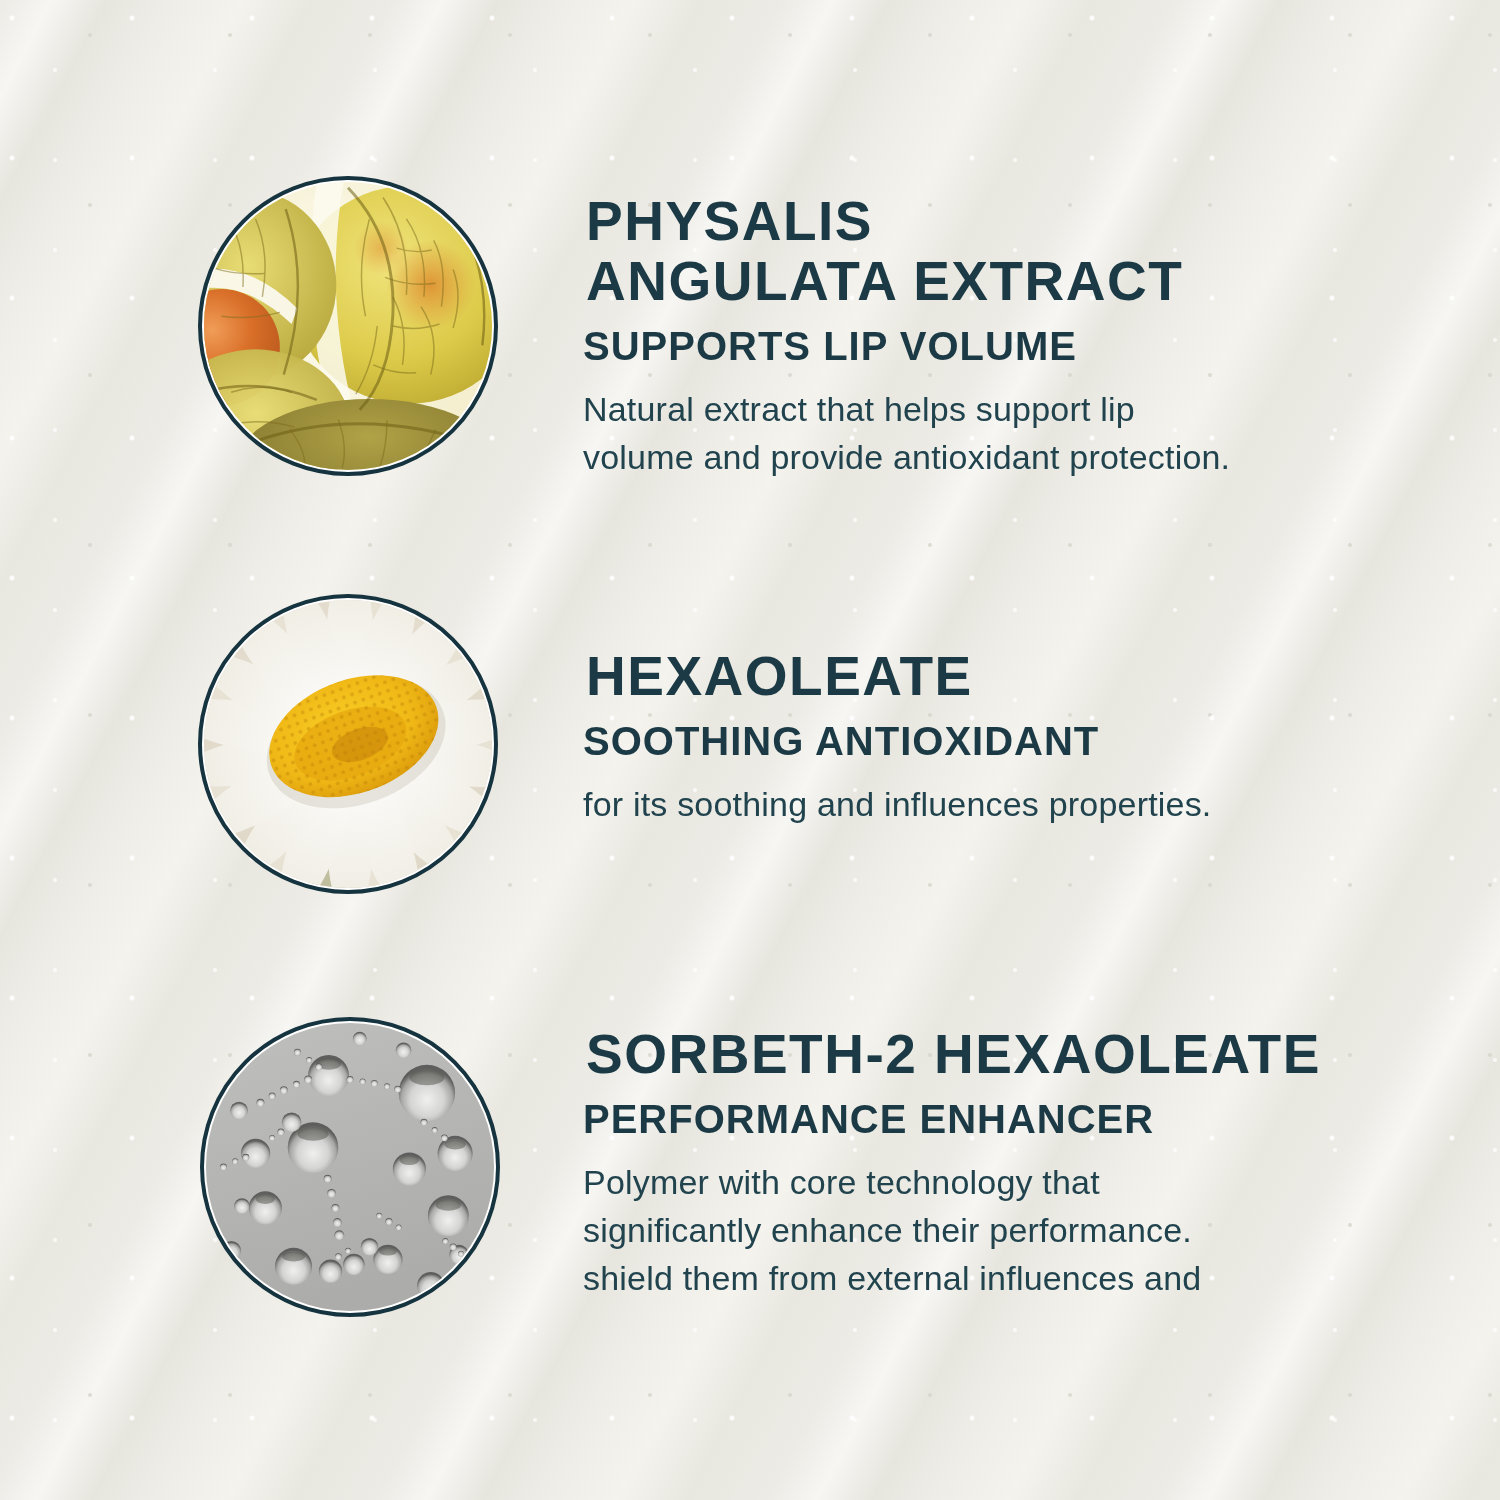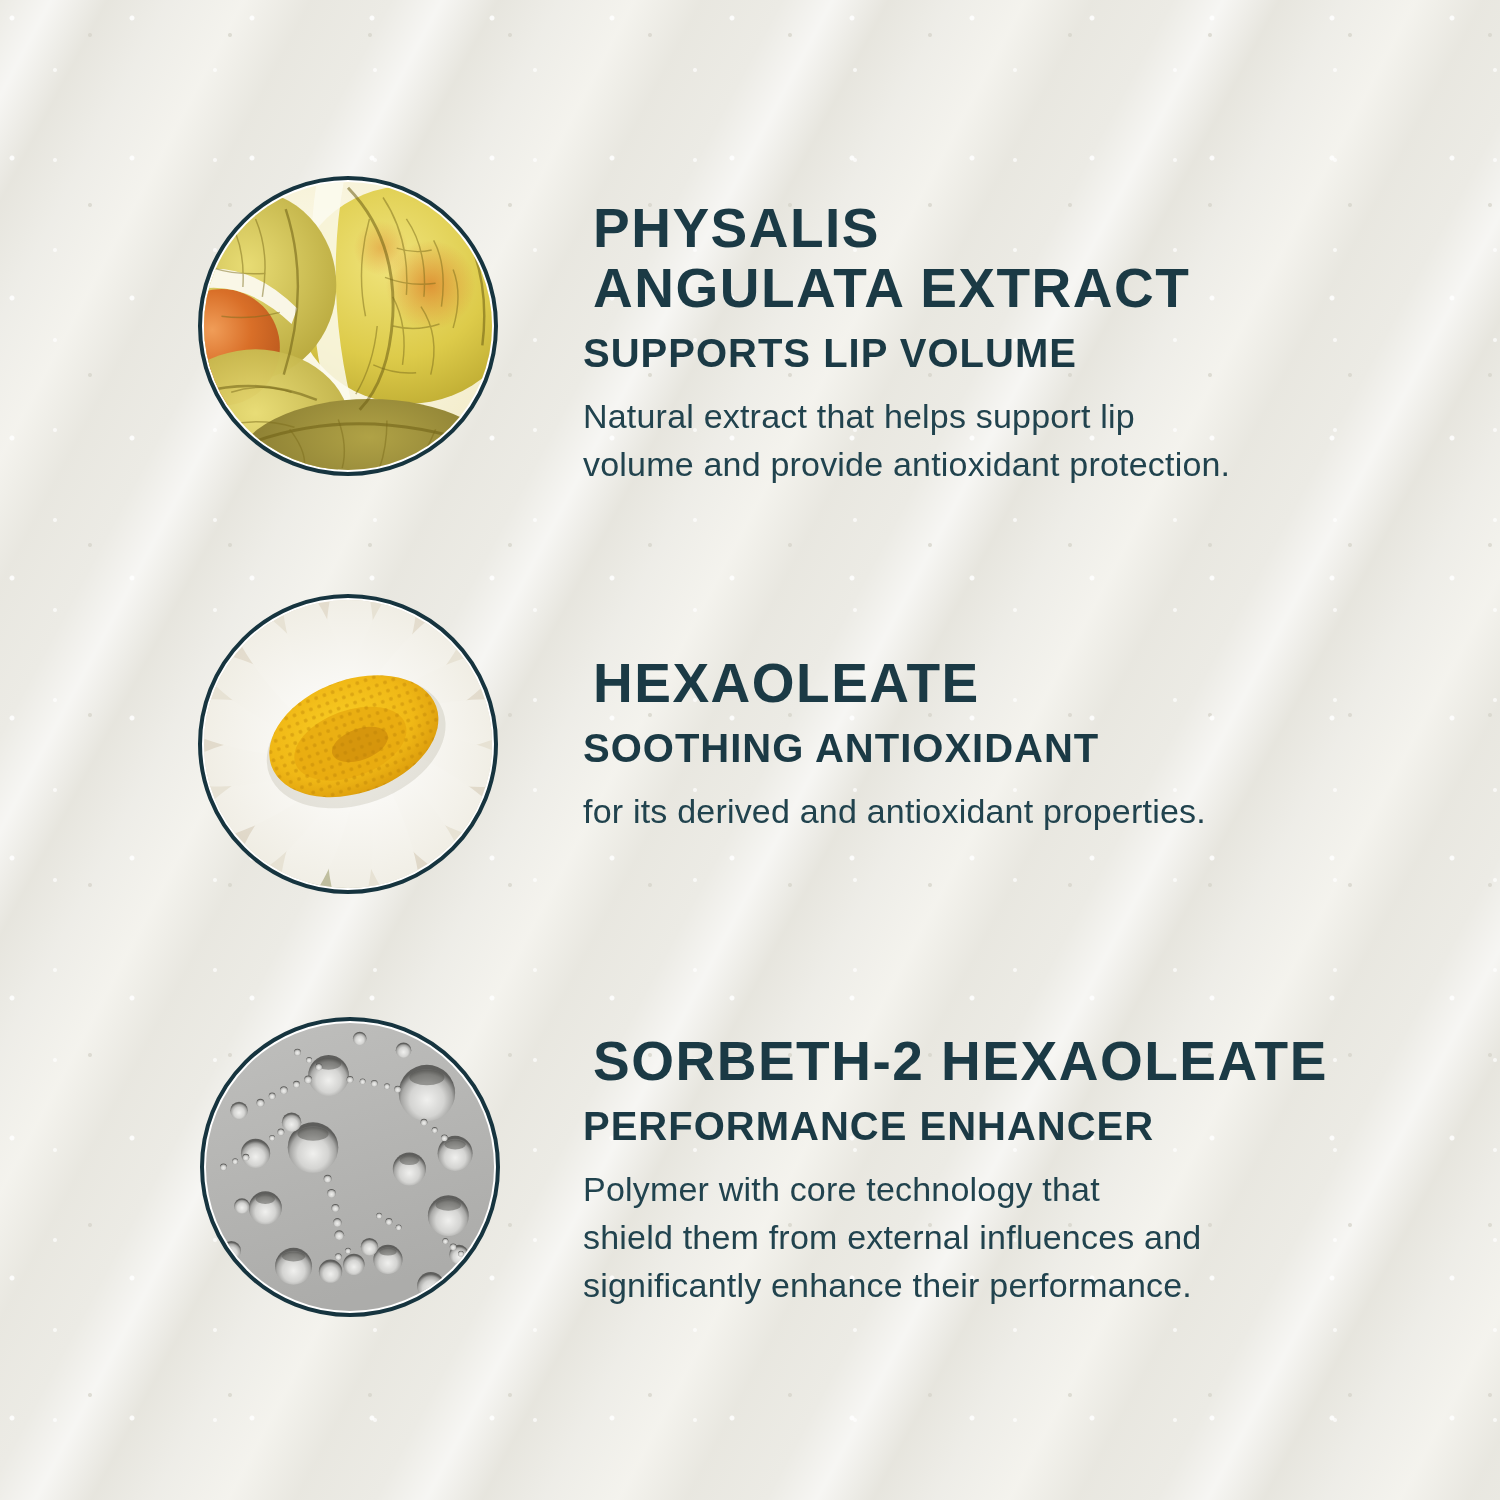--- a/index.html
+++ b/index.html
@@ -27,21 +27,21 @@
     background:#fff;
   }
   .photo-circle svg{display:block;width:100%;height:100%;}
   .c1{left:198px;top:176px;}
   .c2{left:198px;top:594px;}
   .c3{left:200px;top:1017px;}
   .text-block{position:absolute;left:583px;color:#1b3a45;}
   .t1{top:188px;}
   .t2{top:643px;}
   .t3{top:1021px;}
-  .title{font-size:55px;line-height:60px;font-weight:800;letter-spacing:1.5px;margin:10px;}
+  .title{font-size:55px;line-height:60px;font-weight:800;letter-spacing:1.5px;margin:3px;}
   .title .line{display:block;white-space:nowrap;}
   .subtitle{font-size:40px;line-height:46px;font-weight:700;letter-spacing:1px;margin:12px 0 0 0;white-space:nowrap;}
   .body-text{font-size:34px;line-height:48px;font-weight:400;color:#21434e;margin:16px 0 0 0;letter-spacing:.2px;}
   .body-text .line{display:block;white-space:nowrap;}
 </style>
 </head>
 <body>
 
 <div class="canvas">
 
@@ -203,21 +203,21 @@
       </g>
     </svg>
   </div>
 
   <section class="text-block t2">
     <h2 class="title">
       <span class="line">HEXAOLEATE</span>
     </h2>
     <h3 class="subtitle">SOOTHING ANTIOXIDANT</h3>
     <p class="body-text">
-      <span class="line">for its derived and antioxidant properties.</span>
+      <span class="line">for its soothing and influences properties.</span>
     </p>
   </section>
 
   <div class="photo-circle c3">
     <svg viewBox="0 0 300 300">
       <defs>
         <clipPath id="clipB">
             <circle cx="150" cy="150" r="148"></circle>
           </clipPath>
         <linearGradient id="bBg" x1="0" y1="0" x2=".3" y2="1">
@@ -307,18 +307,18 @@
     </svg>
   </div>
 
   <section class="text-block t3">
     <h2 class="title">
       <span class="line">SORBETH-2 HEXAOLEATE</span>
     </h2>
     <h3 class="subtitle">PERFORMANCE ENHANCER</h3>
     <p class="body-text">
       <span class="line">Polymer with core technology that</span>
+      <span class="line">significantly enhance their performance.</span>
       <span class="line">shield them from external influences and</span>
-      <span class="line">significantly enhance their performance.</span>
     </p>
   </section>
 
 </div>
 
 </body></html>

